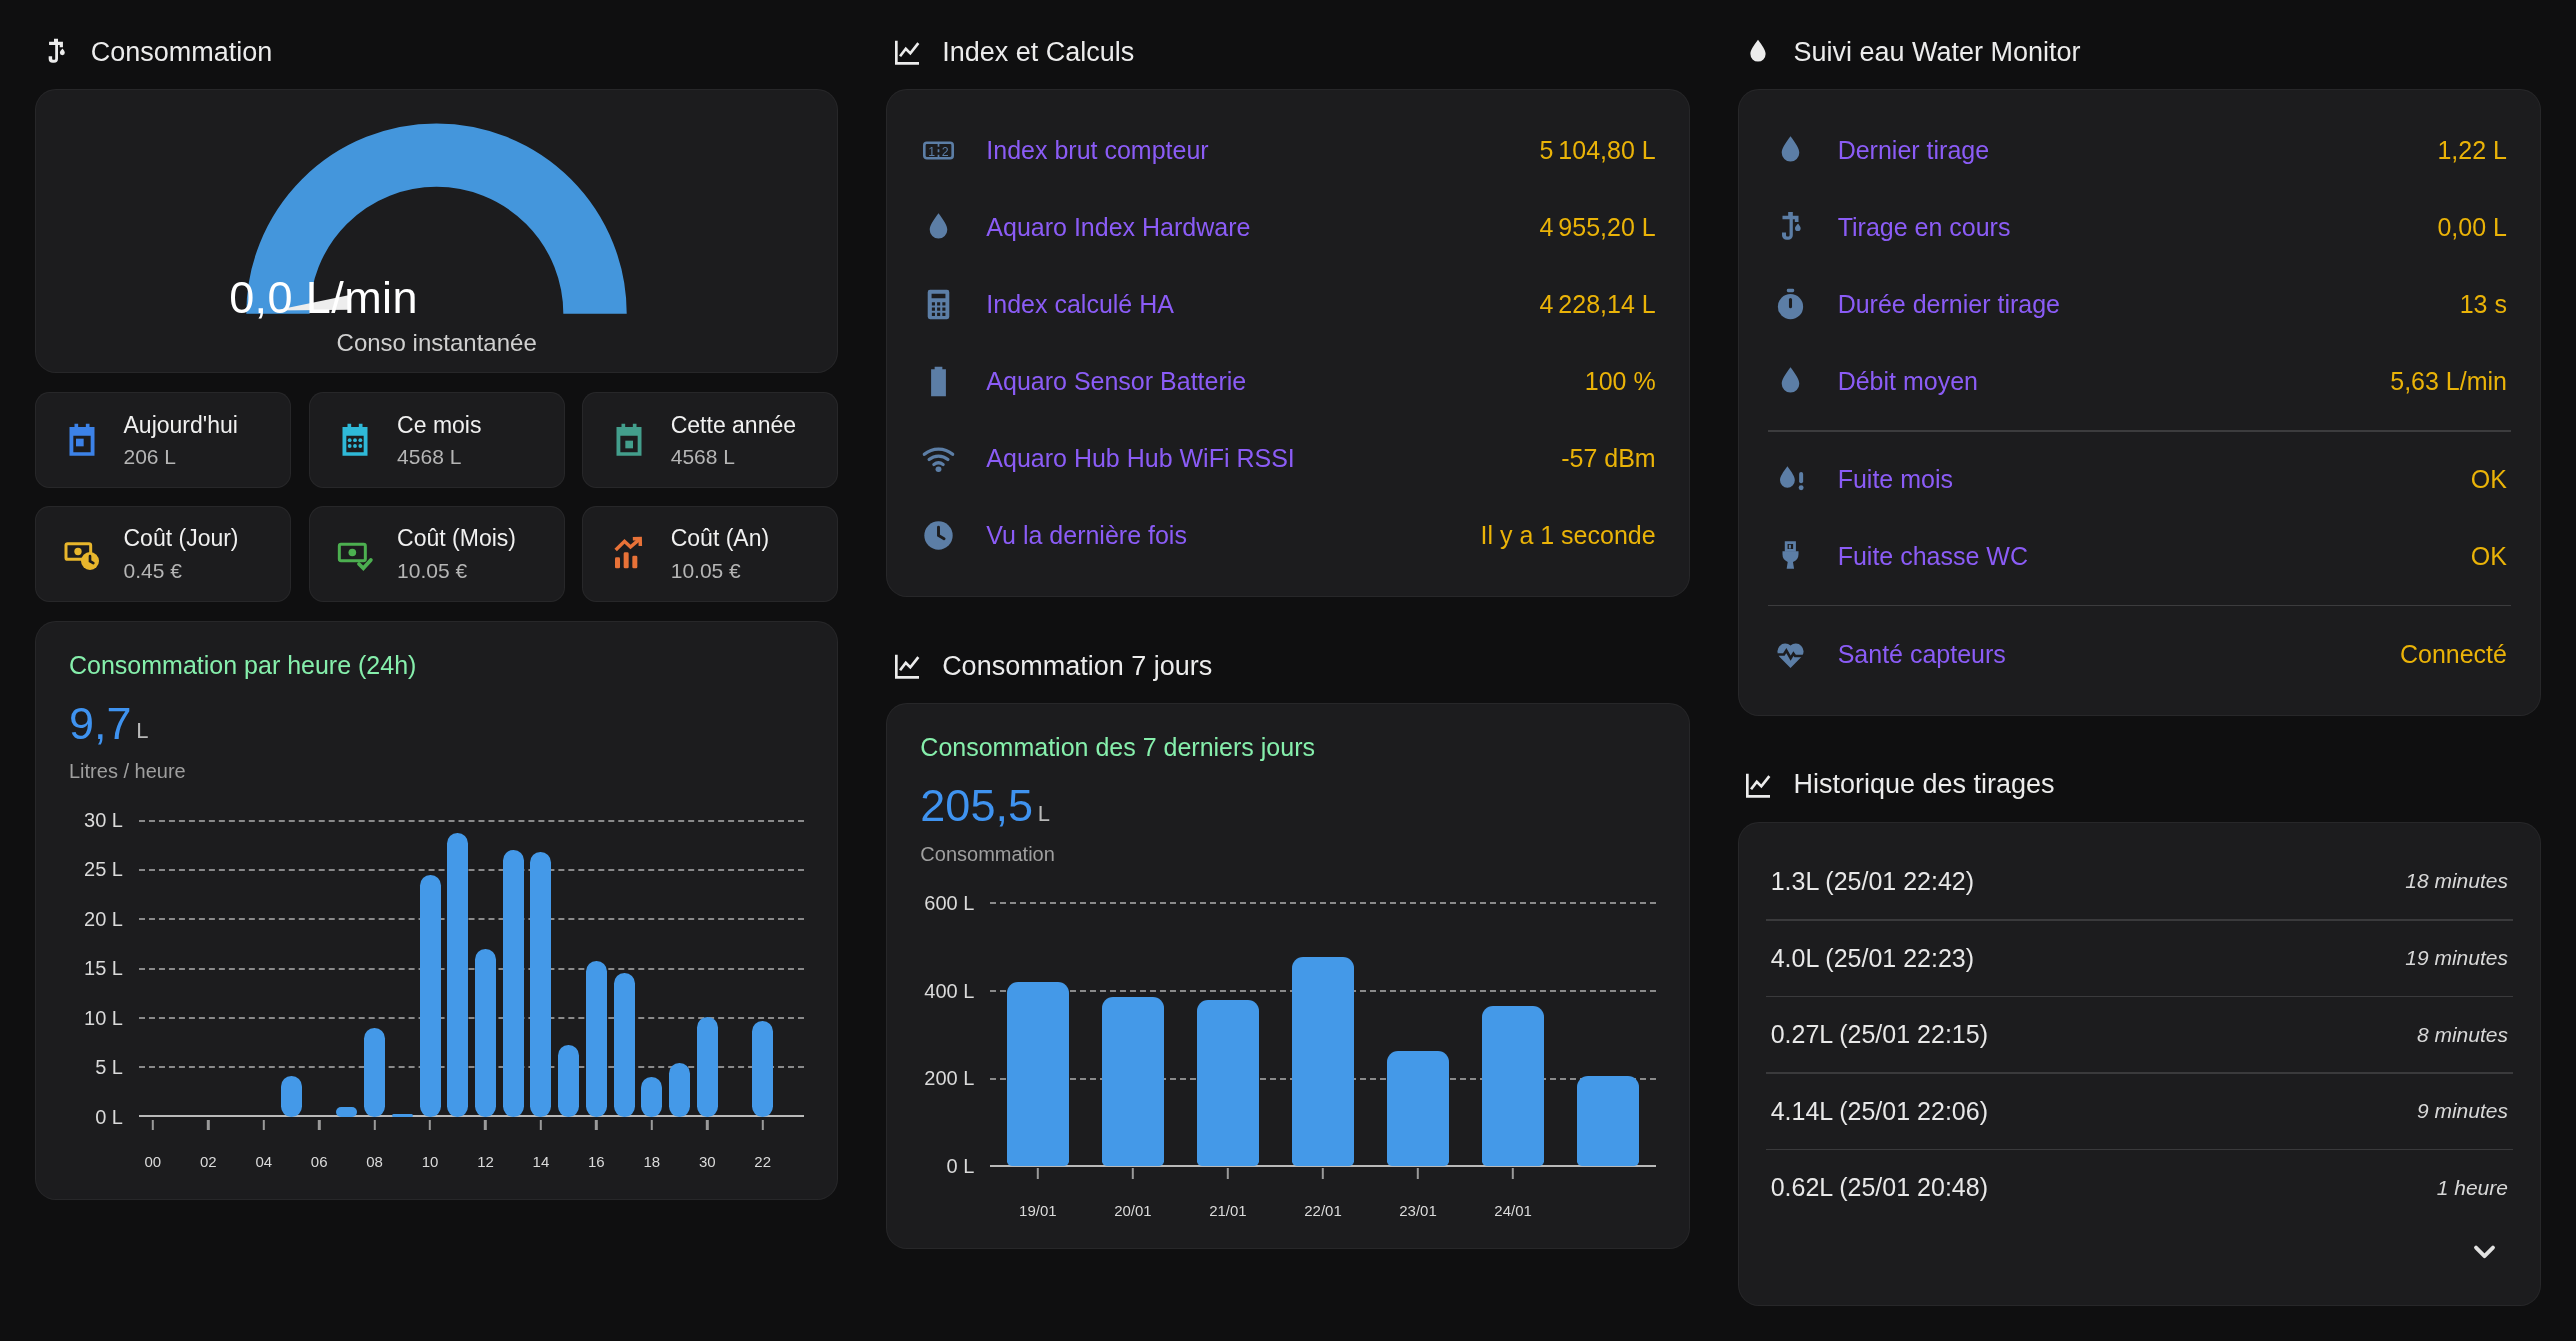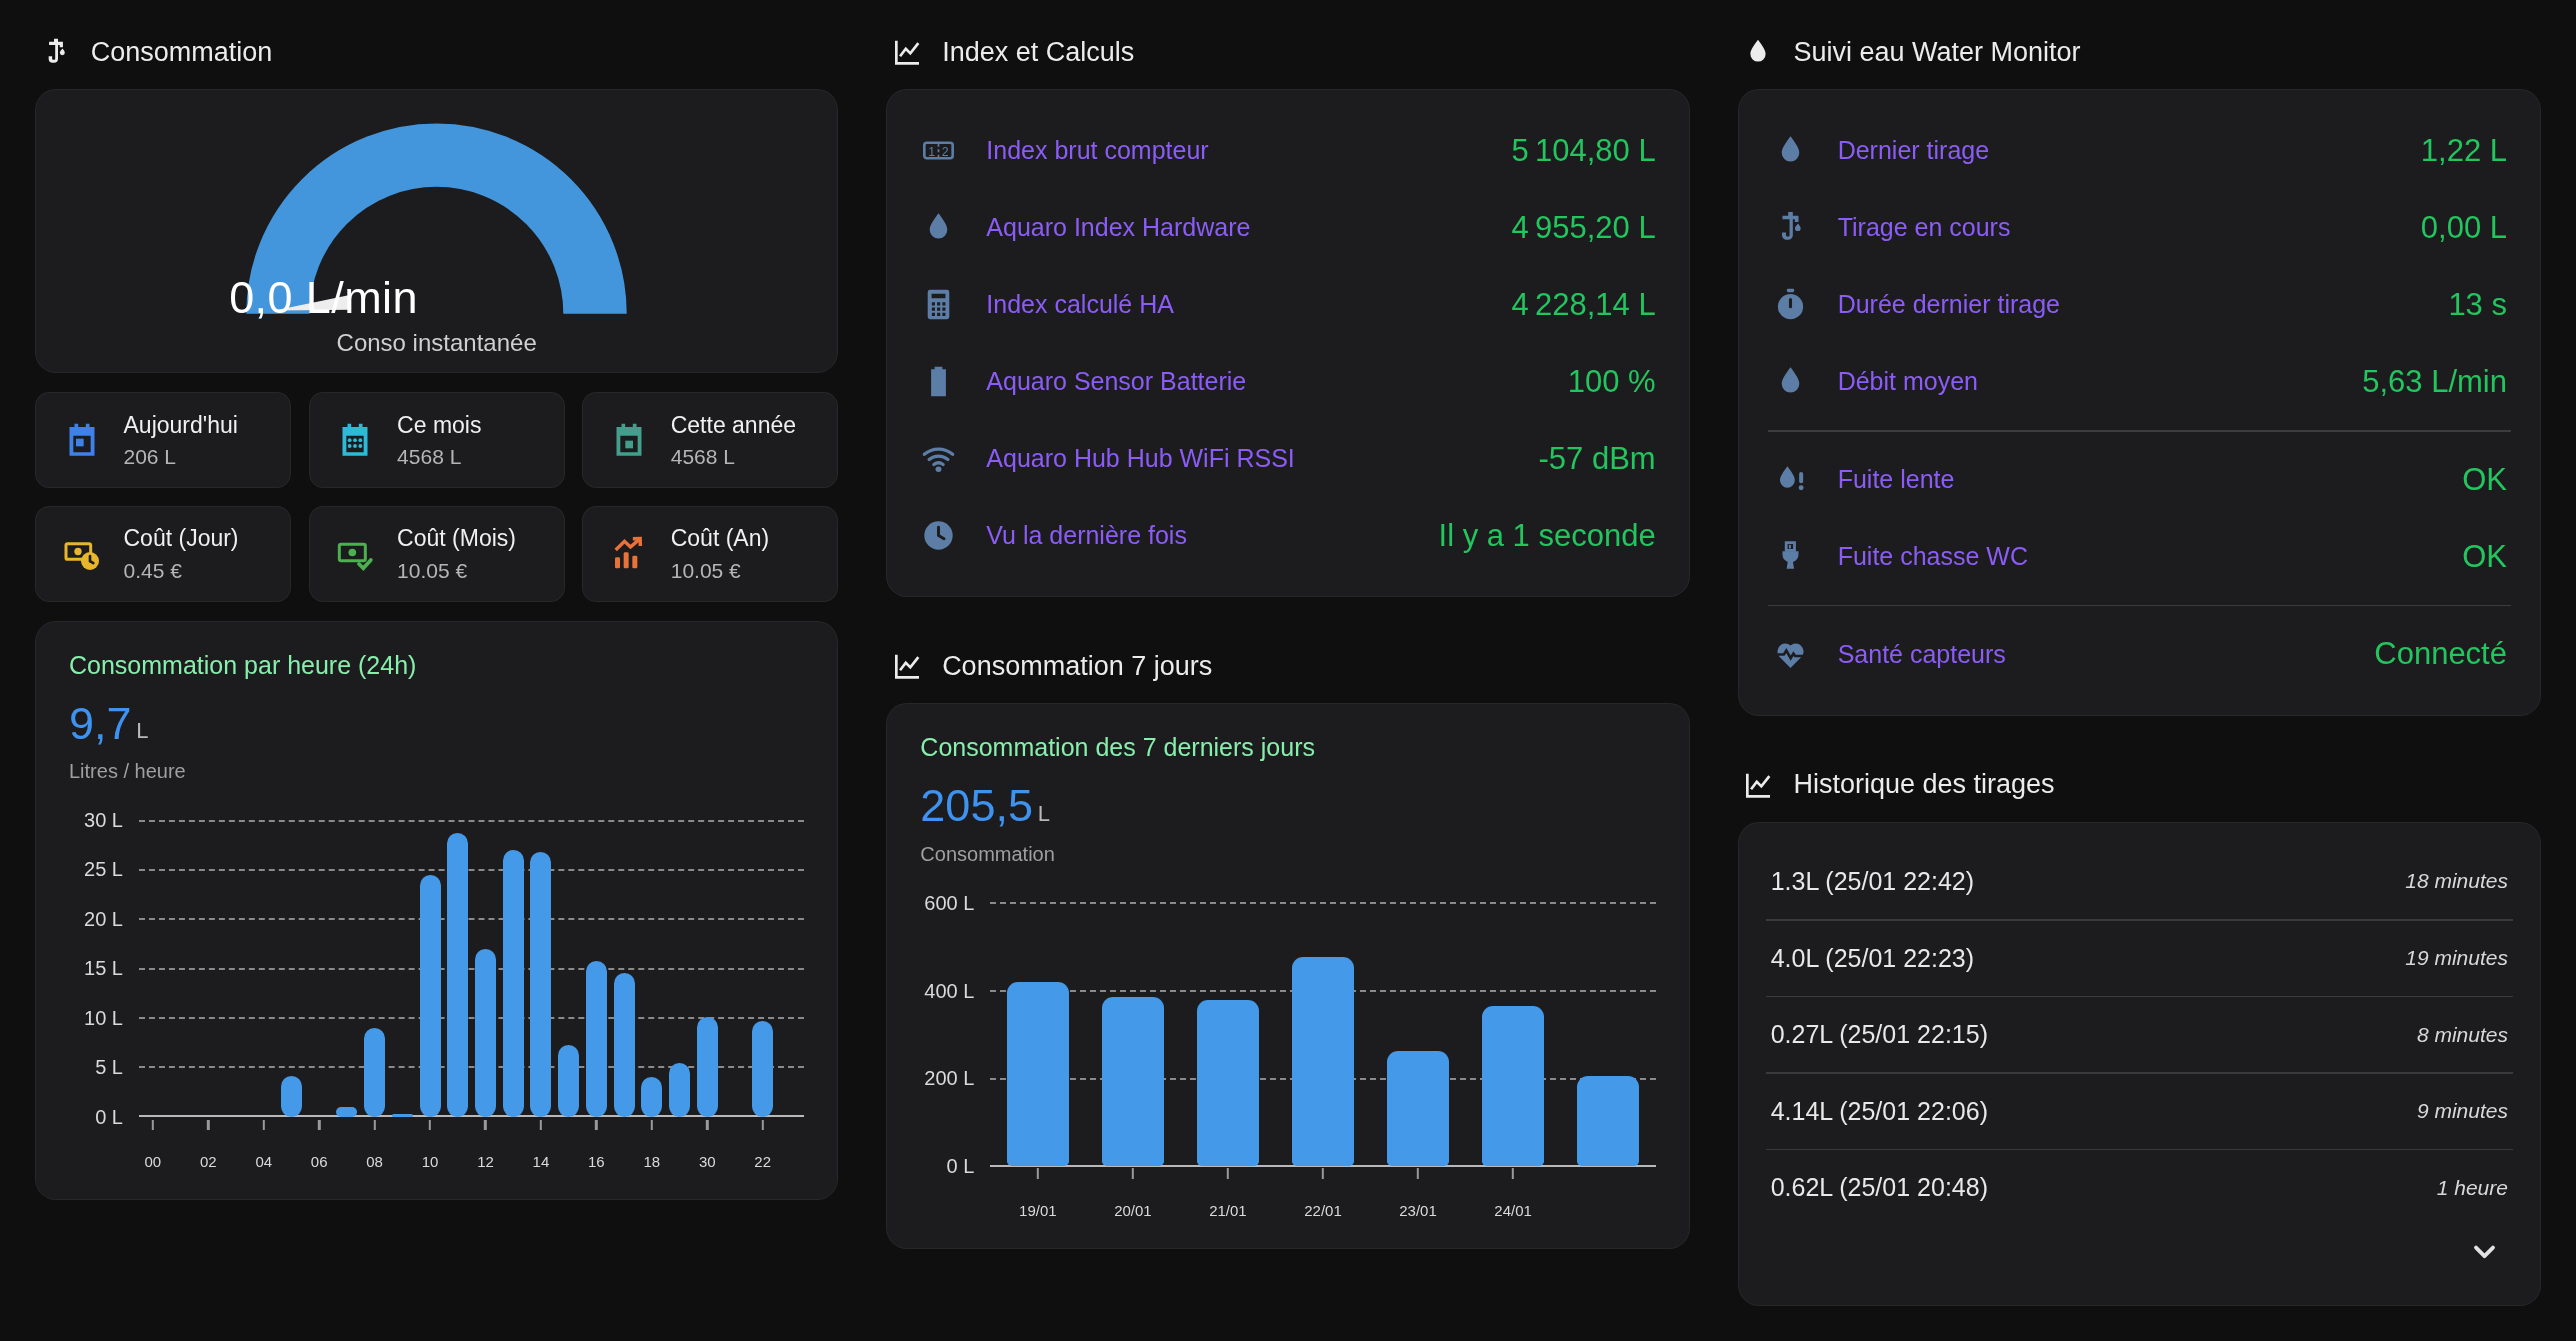--- a/index.html
+++ b/index.html
@@ -60,21 +60,21 @@
   .xslot{flex:1;position:relative;display:flex;justify-content:center;align-items:flex-end}
   .xtick{position:absolute;top:2.4px;left:50%;transform:translateX(-50%);width:2.4px;height:10.4px;background:#9a9a9a}
   .xlab{font-size:15px;color:#dadada;padding-bottom:0}
 
   
   .rows{padding:22px 0}
   .row{display:flex;align-items:center;gap:29px;padding:0 33px;height:77px;cursor:pointer}
   .row .icon{width:37px;height:37px;color:#5c7ea6;flex:none}
   .row .icon svg{width:100%;height:100%}
   .row-label{flex:1;font-size:25px;color:#8b5cf6;white-space:nowrap;overflow:hidden}
-  .row-value{font-size:31px;color:#22c55e;white-space:nowrap;text-align:center}
+  .row-value{font-size:25px;color:#eab308;white-space:nowrap;text-align:center}
   .divider{height:1.6px;background:#3c3c3e;margin:9.6px 29px}
 
   
   .history .h-row{display:flex;justify-content:space-between;align-items:center;height:75px;padding:0 32px;cursor:pointer}
   .h-label{font-size:25px;color:#e8e8e8}
   .h-time{font-size:21px;color:#d8d8d8;font-style:italic}
   .h-divider{height:1.6px;background:#3a3a3c;margin:0 27px}
   .chevron-row{display:flex;justify-content:flex-end;padding:8px 37px 17.5px}
   .chevron{width:37px;height:37px;color:#e2e2e2;cursor:pointer}
   .chevron svg{width:100%;height:100%}
@@ -526,21 +526,21 @@
             <span class="row-label">Débit moyen</span>
             <span class="row-value">5,63 L/min</span>
           </div>
           <div class="divider"></div>
           <div class="row">
             <span class="icon"><svg viewBox="0 0 24 24">
                 <path fill="currentColor" d="M10 3.4c2.9 3.9 4.8 6.7 4.8 9.1a4.8 4.8 0 1 1-9.6 0c0-2.4 1.9-5.2 4.8-9.1z"></path>
                 <rect x="17.6" y="7.2" width="2.6" height="7.2" rx="1.3" fill="currentColor"></rect>
                 <circle cx="18.9" cy="17.4" r="1.6" fill="currentColor"></circle>
               </svg></span>
-            <span class="row-label">Fuite lente</span>
+            <span class="row-label">Fuite mois</span>
             <span class="row-value">OK</span>
           </div>
           <div class="row">
             <span class="icon"><svg viewBox="0 0 24 24">
                 <path fill="none" stroke="currentColor" stroke-width="1.8" d="M9.2 3h5.4v5h-5.4z"></path>
                 <path fill="none" stroke="currentColor" stroke-width="1.3" d="M11.6 4.4v2.4"></path>
                 <path fill="currentColor" d="M6.8 8.6h10.4v2a5.2 5.2 0 0 1-3.6 4.9l.7 4.5H9.5l.7-4.5a5.2 5.2 0 0 1-3.4-4.9v-2z"></path>
               </svg></span>
             <span class="row-label">Fuite chasse WC</span>
             <span class="row-value">OK</span>

